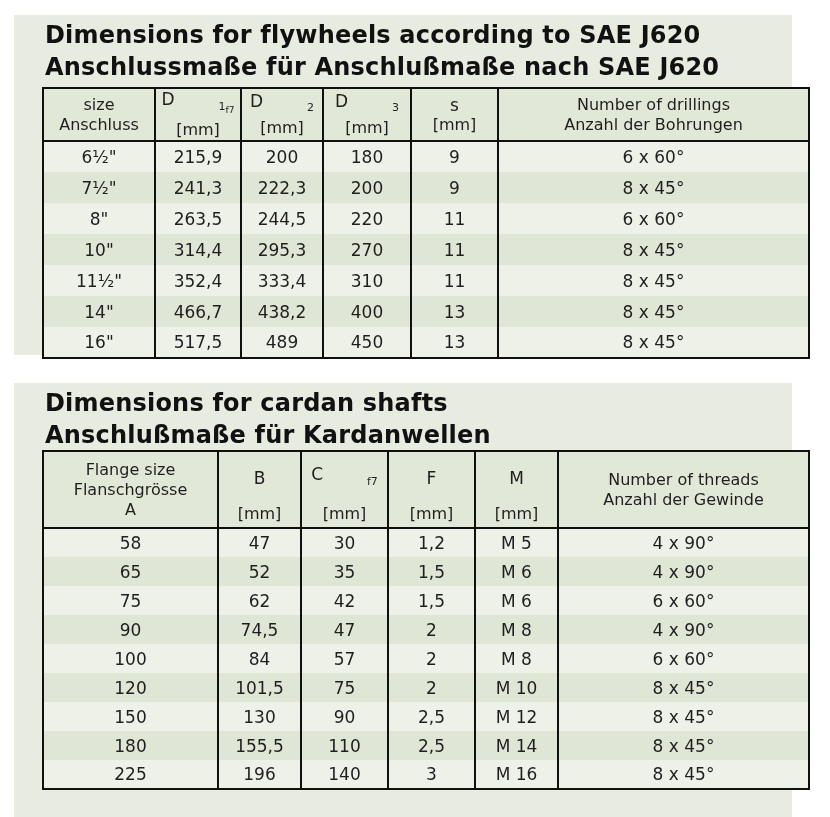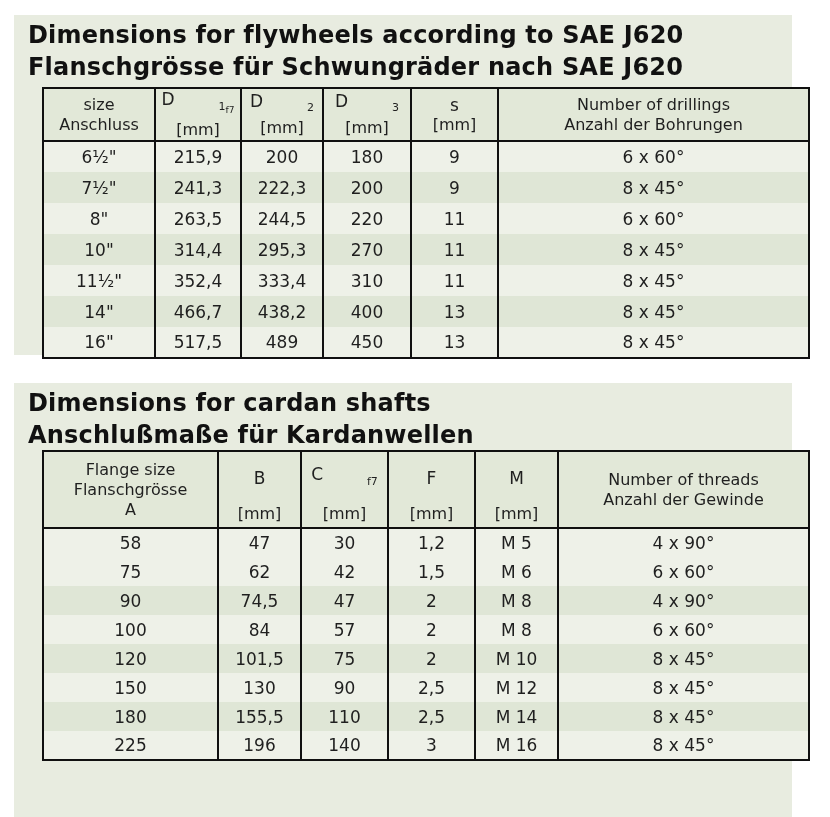--- a/index.html
+++ b/index.html
@@ -3,21 +3,21 @@
 <meta charset="utf-8">
 <style>
   * { margin:0; padding:0; box-sizing:border-box; }
   html,body { width:830px; height:817px; background:#ffffff; }
   body { font-family:"DejaVu Sans","Liberation Sans",sans-serif; color:#1f1f1f; position:relative; overflow:hidden; }
 
   .panel { position:absolute; left:14px; width:778px; background:#e8ece0; }
   #flywheels-panel { top:15px;  height:340px; }
   #cardan-panel    { top:383px; height:504px; }
 
-  .titles { padding:4px 0 0 14px; }
+  .titles { padding:4px 0 0 31px; }
   .title-line { font-size:24px; font-weight:bold; line-height:32px; letter-spacing:0.2px; color:#111; white-space:nowrap; }
 
   table { position:absolute; left:28px; width:766px; border-collapse:collapse; table-layout:fixed;
           border:2px solid #101010; background:#eef1e8; }
   #flywheels-table { top:72px; }
   #cardan-table    { top:67px; }
 
   th, td { border-left:2px solid #101010; text-align:center; vertical-align:middle;
            font-weight:normal; overflow:hidden; }
   th:first-child, td:first-child { border-left:none; }
@@ -39,21 +39,21 @@
   .hcol .mid { flex:1; display:flex; align-items:center; justify-content:center; }
   .hcol .unit { padding-bottom:3px; }
   .stack2 { display:flex; flex-direction:column; justify-content:center; height:100%;text-align:center; }
 </style>
 </head>
 <body>
 
 <section class="panel" id="flywheels-panel">
   <div class="titles">
     <div class="title-line">Dimensions for flywheels according to SAE J620</div>
-    <div class="title-line">Flanschgrösse für Schwungräder nach SAE J620</div>
+    <div class="title-line">Anschlussmaße für Anschlußmaße nach SAE J620</div>
   </div>
   <table id="flywheels-table">
     <colgroup>
       <col style="width:112px">
         <col style="width:86px">
         <col style="width:82px">
       <col style="width:88px">
         <col style="width:87px">
         <col style="width:311px">
     </colgroup>
@@ -209,20 +209,28 @@
     </thead>
     <tbody id="cardan-body">
         <tr class="odd">
           <td>58</td>
           <td>47</td>
           <td>30</td>
           <td>1,2</td>
           <td>M 5</td>
           <td>4 x 90°</td>
         </tr>
+        <tr class="even">
+          <td>65</td>
+          <td>52</td>
+          <td>35</td>
+          <td>1,5</td>
+          <td>M 6</td>
+          <td>4 x 90°</td>
+        </tr>
         <tr class="odd">
           <td>75</td>
           <td>62</td>
           <td>42</td>
           <td>1,5</td>
           <td>M 6</td>
           <td>6 x 60°</td>
         </tr>
         <tr class="even">
           <td>90</td>

